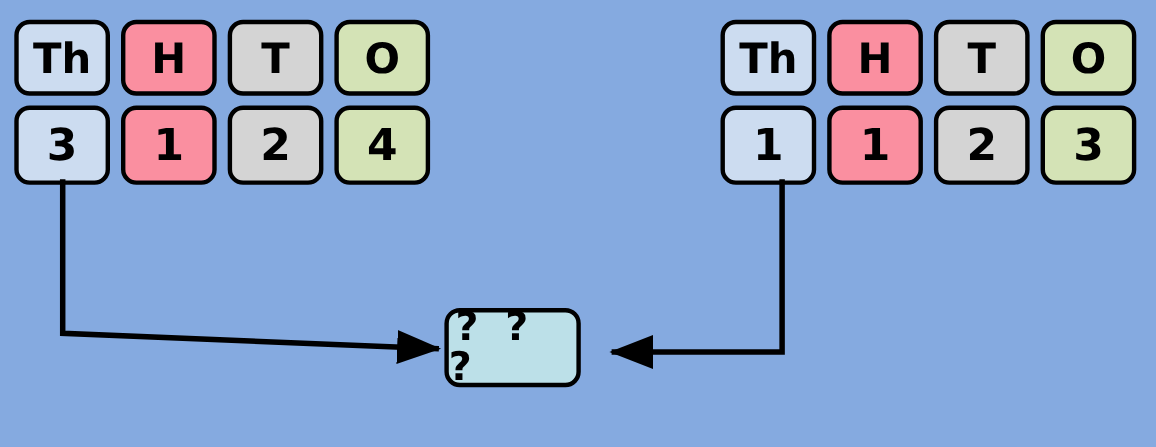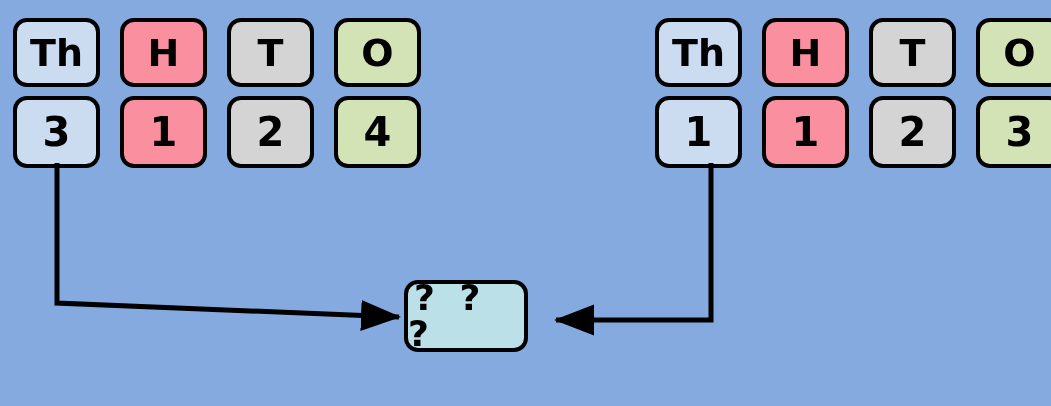--- a/index.html
+++ b/index.html
@@ -22,21 +22,21 @@
   
   .pv-group {
     position: absolute;
     display: flex;
     flex-direction: column;
     gap: 9px;
   }
   .pv-row {
     display: flex;
     flex-direction: row;
-    gap: 20px;
+    gap: 10px;
   }
   .pv-cell {
     width: 87px;
     height: 69px;
     border: 4px solid #000000;
     border-radius: 14px;
     display: flex;
     align-items: center;
     justify-content: center;
     box-sizing: border-box;

